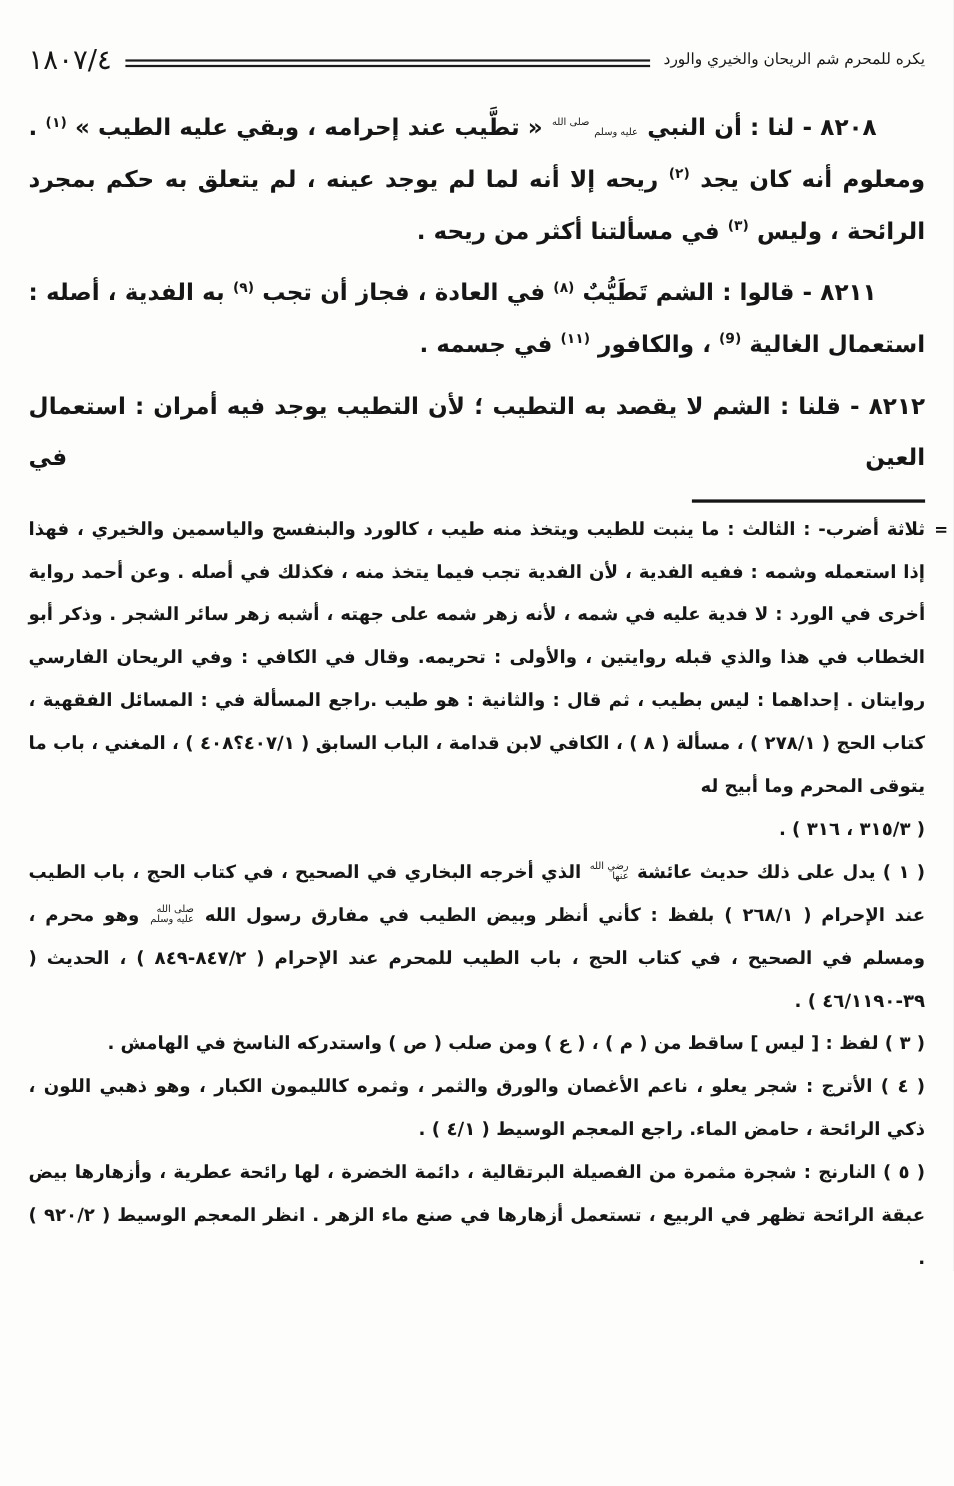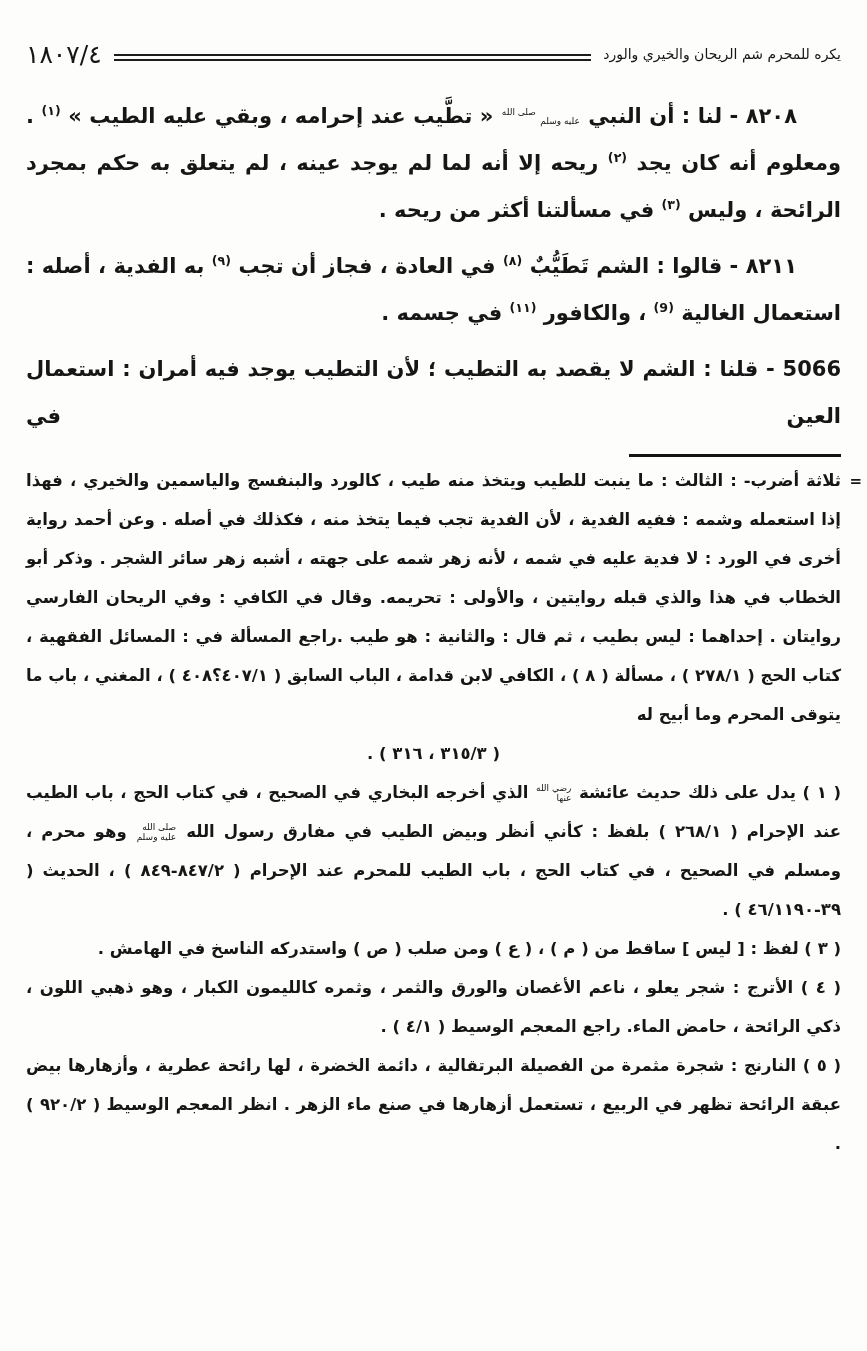--- a/index.html
+++ b/index.html
@@ -66,38 +66,38 @@
     font-weight:bold;
     line-height:39px;
     text-align:justify;
     margin-top:2px;
   }
   .fn-cont{position:relative;}
   .cont-mark{
     position:absolute;right:-21px;top:1px;
     font-size:15px;font-weight:bold;
   }
-  .flush-left{text-align:center;}
+  .flush-left{text-align:right;}
   .fn{margin:0;}
 </style>
 </head>
 <body>
 
 <div class="page">
 
   <header class="hdr">
     <h1>يكره للمحرم شم الريحان والخيري والورد</h1>
     <div class="rule"></div>
     <div class="pagenum">١٨٠٧/٤</div>
   </header>
 
   <main>
     <p class="para">٨٢٠٨ - لنا : أن النبي <span class="hon">صلى الله<br>عليه وسلم</span> « تطَّيب عند إحرامه ، وبقي عليه الطيب » <sup class="fnref">(١)</sup> . ومعلوم أنه كان يجد <sup class="fnref">(٢)</sup> ريحه إلا أنه لما لم يوجد عينه ، لم يتعلق به حكم بمجرد الرائحة ، وليس <sup class="fnref">(٣)</sup> في مسألتنا أكثر من ريحه .</p>
     <p class="para">٨٢١١ - قالوا : الشم تَطَيُّبٌ <sup class="fnref">(٨)</sup> في العادة ، فجاز أن تجب <sup class="fnref">(٩)</sup> به الفدية ، أصله : استعمال الغالية <sup class="fnref">(9)</sup> ، والكافور <sup class="fnref">(١١)</sup> في جسمه .</p>
-    <p class="para tight">5066 - قلنا : الشم لا يقصد به التطيب ؛ لأن التطيب يوجد فيه أمران : استعمال العين في</p>
+    <p class="para tight">٨٢١٢ - قلنا : الشم لا يقصد به التطيب ؛ لأن التطيب يوجد فيه أمران : استعمال العين في</p>
   </main>
 
   <div class="fn-sep"></div>
 
   <section class="footnotes">
 
     <div class="fn-cont">
       <span class="cont-mark">=</span>
       <div>ثلاثة أضرب- : الثالث : ما ينبت للطيب ويتخذ منه طيب ، كالورد والبنفسج والياسمين والخيري ، فهذا إذا استعمله وشمه : ففيه الفدية ، لأن الفدية تجب فيما يتخذ منه ، فكذلك في أصله . وعن أحمد رواية أخرى في الورد : لا فدية عليه في شمه ، لأنه زهر شمه على جهته ، أشبه زهر سائر الشجر . وذكر أبو الخطاب في هذا والذي قبله روايتين ، والأولى : تحريمه. وقال في الكافي : وفي الريحان الفارسي روايتان . إحداهما : ليس بطيب ، ثم قال : والثانية : هو طيب .راجع المسألة في : المسائل الفقهية ، كتاب الحج ( ٢٧٨/١ ) ، مسألة ( ٨ ) ، الكافي لابن قدامة ، الباب السابق ( ٤٠٧/١؟٤٠٨ ) ، المغني ، باب ما يتوقى المحرم وما أبيح له</div>
       <div class="flush-left">( ٣١٥/٣ ، ٣١٦ ) .</div>

